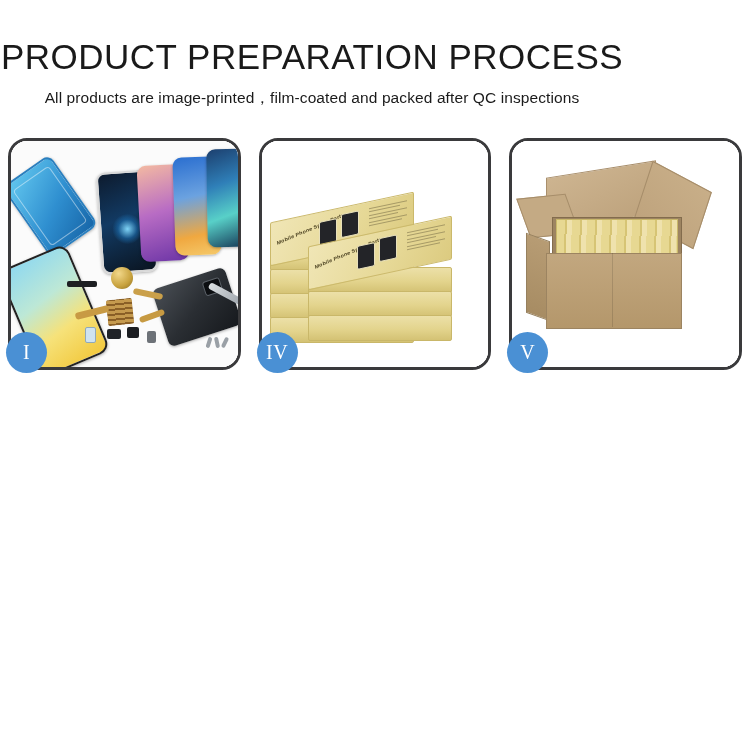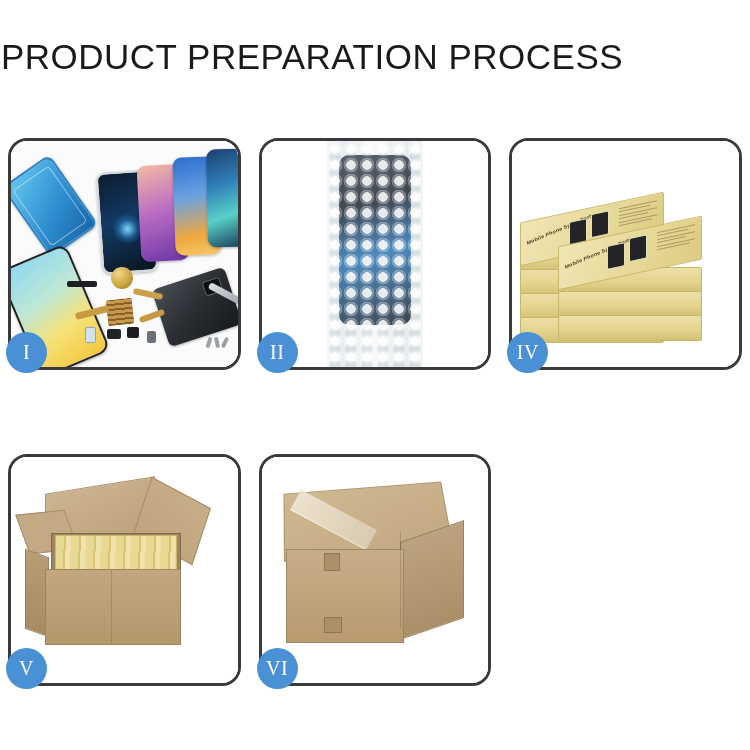--- a/index.html
+++ b/index.html
@@ -243,20 +243,21 @@
     background:#ab8f66;border:1px solid #8e7651;}
   .c6-edge{position:absolute;left:138px;top:74px;width:1px;height:96px;background:rgba(0,0,0,.14);}
 </style>
 </head>
 <body>
 
 <div class="page">
 
   <div class="header">
     <div class="title">PRODUCT PREPARATION PROCESS</div>
+    <div class="subtitle">All products are image-printed，film-coated and packed after QC inspections</div>
   </div>
 
   <div class="grid">
 
     <div class="panel">
       <div class="panel-inner">
         <div class="p1">
           <div class="ph ph-a"></div>
           <div class="ph ph-b"></div>
           <div class="ph ph-c"></div>
@@ -278,31 +279,20 @@
           <div class="screws">
               <span></span>
               <span></span>
               <span></span>
             </div>
         </div>
       </div>
       <div class="badge">I</div>
     </div>
 
-    <div class="panel">
-      <div class="panel-inner">
-        <div class="p2">
-          <div class="wrapsheet"></div>
-          <div class="innerpart"></div>
-          <div class="bubbles2"></div>
-          <div class="bubbles"></div>
-        </div>
-      </div>
-      <div class="badge">II</div>
-    </div>
 
 
     <div class="panel">
       <div class="panel-inner">
         <div class="p4">
           <div class="stack">
 
             <div class="kbox" style="left:2px;  top:86px;"></div>
             <div class="kbox" style="left:2px;  top:110px;"></div>
             <div class="kbox" style="left:2px;  top:134px;"></div>
@@ -355,29 +345,15 @@
           <div class="c5-inner"></div>
           <div class="c5-goods"></div>
           <div class="c5-side"></div>
           <div class="c5-front"></div>
           <div class="c5-seam"></div>
         </div>
       </div>
       <div class="badge">V</div>
     </div>
 
-    <div class="panel">
-      <div class="panel-inner">
-        <div class="p6">
-          <div class="c6-top"></div>
-          <div class="c6-tape"></div>
-          <div class="c6-right"></div>
-          <div class="c6-front"></div>
-          <div class="c6-tab1"></div>
-          <div class="c6-tab2"></div>
-          <div class="c6-edge"></div>
-        </div>
-      </div>
-      <div class="badge">VI</div>
-    </div>
 
   </div>
 </div>
 
 </body></html>

